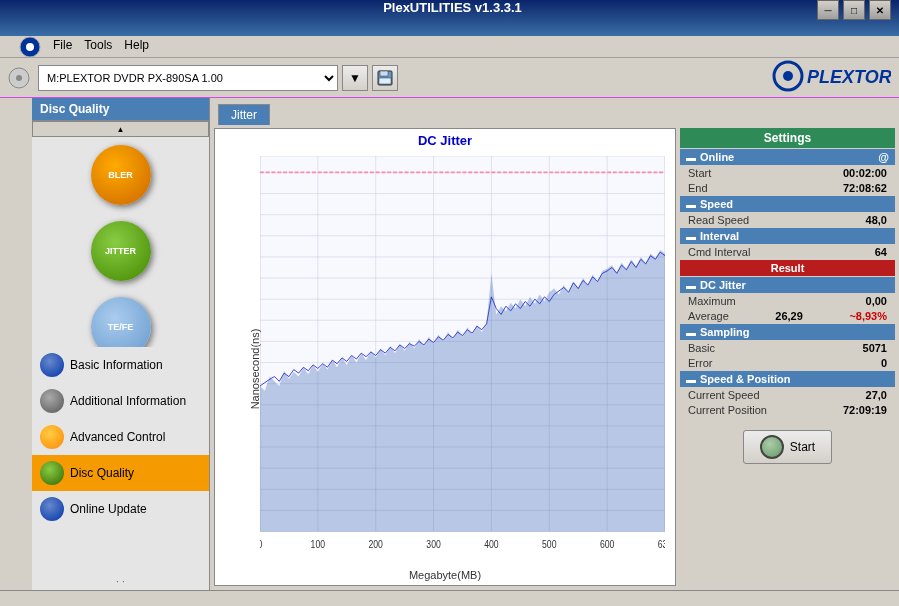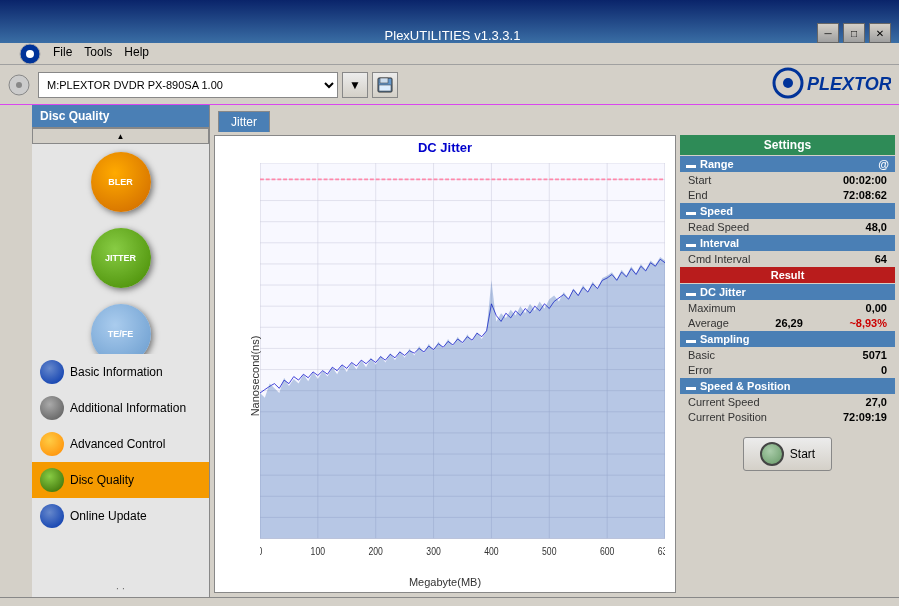--- a/index.html
+++ b/index.html
@@ -1,19 +1,19 @@
 <!DOCTYPE html>
 <html><head>
   <meta charset="utf-8">
   <style>
     * { margin: 0; padding: 0; box-sizing: border-box; }
     body { width: 899px; height: 606px; background: #d4d0c8; font-family: 'Segoe UI', Tahoma, Arial, sans-serif; font-size: 12px; overflow: hidden; }
 
     
-    #title-bar { height: 43px; background: linear-gradient(to bottom, #0a246a, #3a6ea5); display: flex; align-items: flex-end; justify-content: space-between; padding: 0 8px; color: white; font-size: 13px; }
+    #title-bar { height: 36px; background: linear-gradient(to bottom, #0a246a, #3a6ea5); display: flex; align-items: flex-start; justify-content: space-between; padding: 0 8px; color: white; font-size: 13px; font-weight: bold; }
     #title-bar .title { flex: 1; text-align: center; }
     #title-bar .win-controls { display: flex; gap: 4px; }
     .win-btn { width: 22px; height: 20px; background: linear-gradient(to bottom, #d4d0c8, #a0a0a0); border: 1px solid #666; display: flex; align-items: center; justify-content: center; cursor: pointer; font-size: 10px; color: #000; }
 
     
     #menu-bar { height: 22px; background: #d4d0c8; display: flex; align-items: flex-start; padding: 0 19px; border-bottom: 1px solid #a0a0a0; }
     .menu-item { padding: 2px 6px; cursor: pointer; font-size: 12px; }
 
     
     #toolbar { height: 40px; background: #d4d0c8; display: flex; align-items: center; padding: 0 8px; gap: 4px; border-bottom: 1px solid #d946ef; }
@@ -274,21 +274,21 @@
           
           <div style="position:absolute;bottom:4px;left:50%;transform:translateX(-50%);font-size:11px;color:#333;">Megabyte(MB)</div>
         </div>
       </div>
 
       <div id="settings-panel">
         <div class="settings-header">Settings</div>
 
         <div class="section-row">
           <span class="collapse-btn">▬</span>
-          <span>Range</span>
+          <span>Online</span>
           <span style="margin-left:auto;cursor:pointer;">@</span>
         </div>
         <div class="settings-row">
           <span class="settings-label">Start</span>
           <span class="settings-value">00:02:00</span>
         </div>
         <div class="settings-row">
           <span class="settings-label">End</span>
           <span class="settings-value">72:08:62</span>
         </div>

